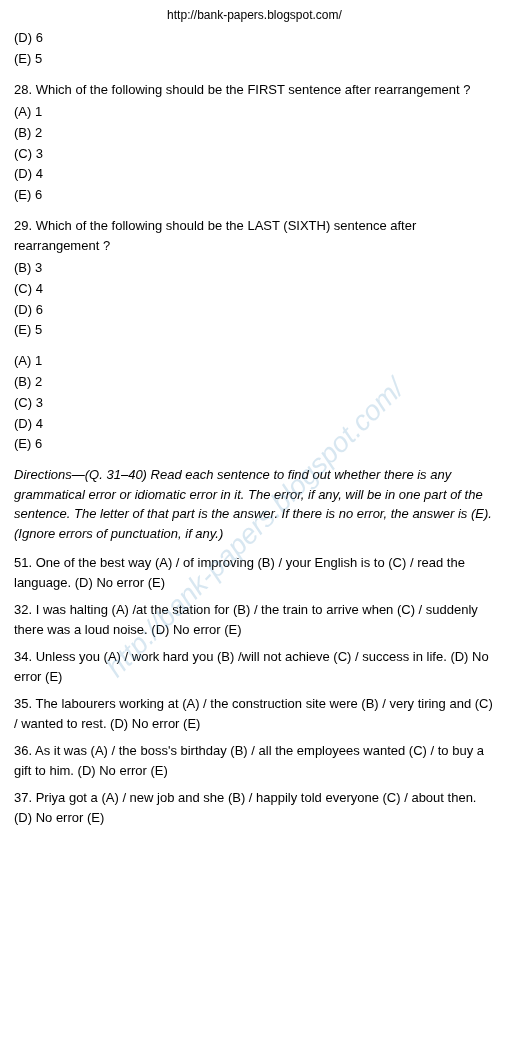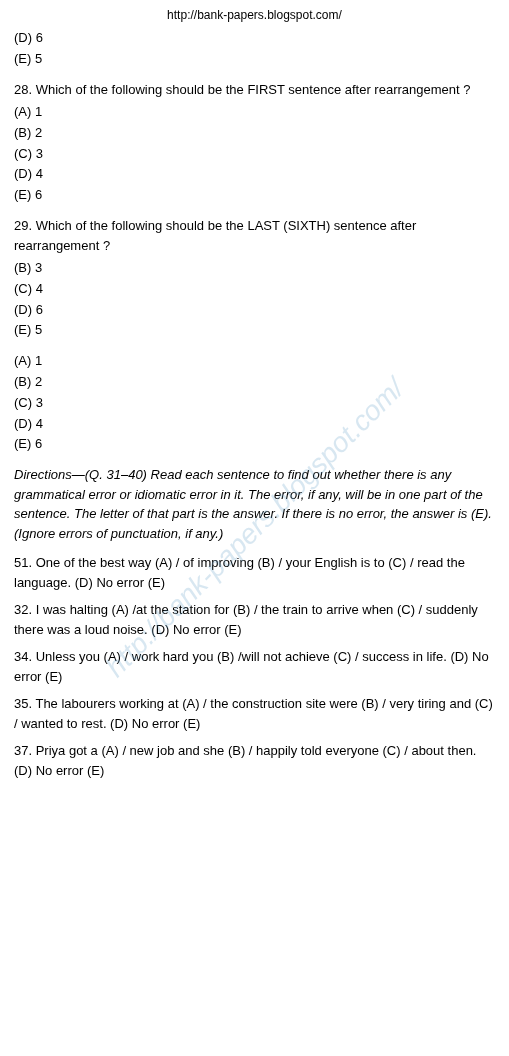--- a/index.html
+++ b/index.html
@@ -94,14 +94,15 @@
 
 <div class="directions-block">
   <span>Directions—(Q. 31–40) Read each sentence to find out whether there is any grammatical error or idiomatic error in it. The error, if any, will be in one part of the sentence. The letter of that part is the answer. If there is no error, the answer is (E). (Ignore errors of punctuation, if any.)</span>
 </div>
 
 <div id="inline-questions-container">
     <div class="inline-question">51. One of the best way (A) / of improving (B) / your English is to (C) / read the language. (D) No error (E)</div>
     <div class="inline-question">32. I was halting (A) /at the station for (B) / the train to arrive when (C) / suddenly there was a loud noise. (D) No error (E)</div>
     <div class="inline-question">34. Unless you (A) / work hard you (B) /will not achieve (C) / success in life. (D) No error (E)</div>
     <div class="inline-question">35. The labourers working at (A) / the construction site were (B) / very tiring and (C) / wanted to rest. (D) No error (E)</div>
+    <div class="inline-question">36. As it was (A) / the boss's birthday (B) / all the employees wanted (C) / to buy a gift to him. (D) No error (E)</div>
     <div class="inline-question">37. Priya got a (A) / new job and she (B) / happily told everyone (C) / about then. (D) No error (E)</div>
   </div>
 
 </body></html>

